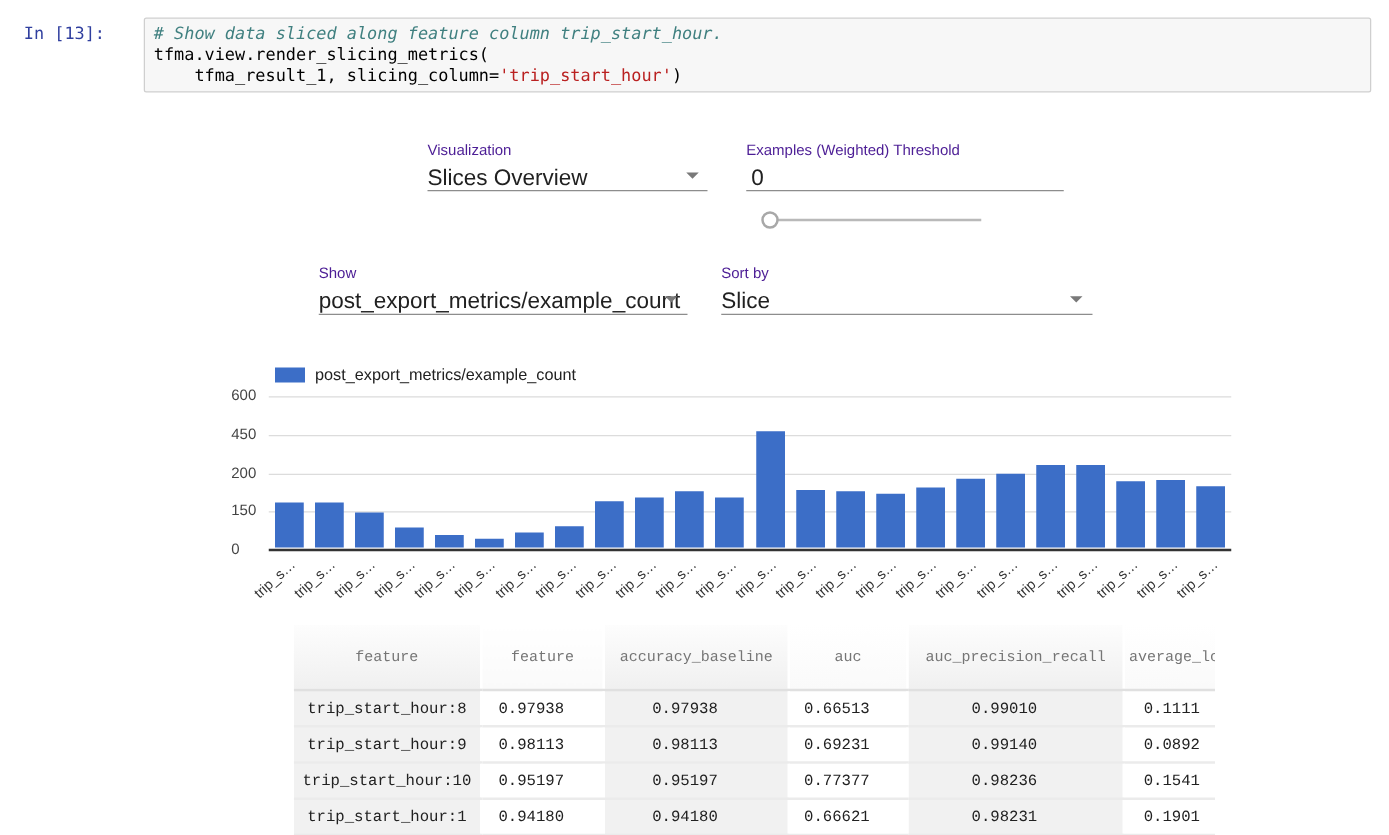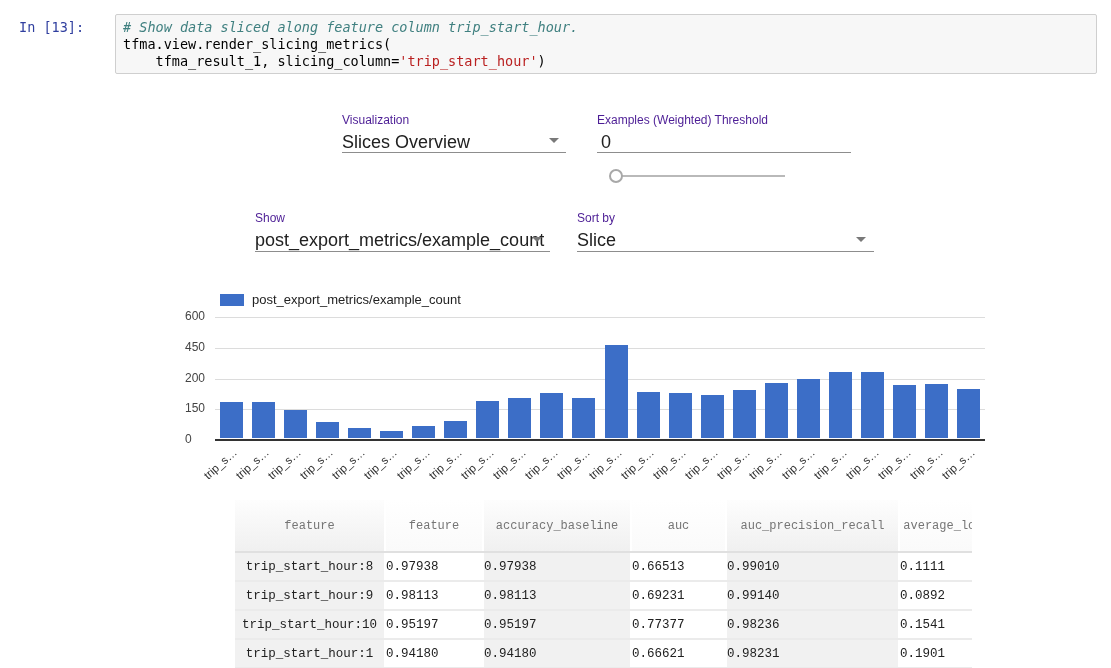--- a/index.html
+++ b/index.html
@@ -46,21 +46,21 @@
   #table-wrap { left:235px; top:500px; width:737px; height:168px; overflow:hidden;font-family:Liberation Mono, monospace; }
   table { border-collapse:collapse; table-layout:fixed; width:759px; }
   th { height:52px; font-size:12px; font-weight:normal; color:#757575;
        text-align:center; border-bottom:2px solid #e0e0e0;
        background:linear-gradient(#fdfdfd,#f0f0f0); }
   th.w { background:linear-gradient(#ffffff,#fafafa); }
   td { height:29px; font-size:12.5px; color:#212121;
        border-bottom:2px solid #ebebeb; background:#f1f1f1; }
   td.w, th.w { border-left:2px solid #fff; border-right:2px solid #fff; }
   td.w { background:#fff; }
-  td.num { text-align:left; padding-right:18px; }
+  td.num { text-align:center; padding-right:18px; }
   td.ctr { text-align:center; }
 </style>
 </head>
 <body>
 
 <div class="abs prompt">In [13]:</div>
 <div class="abs code-cell"><span class="tok-comment"># Show data sliced along feature column trip_start_hour.</span>
 <span>tfma.view.render_slicing_metrics(</span>
 <span><span>    tfma_result_1, slicing_column=</span><span class="tok-str">'trip_start_hour'</span><span>)</span></span></div>
 

